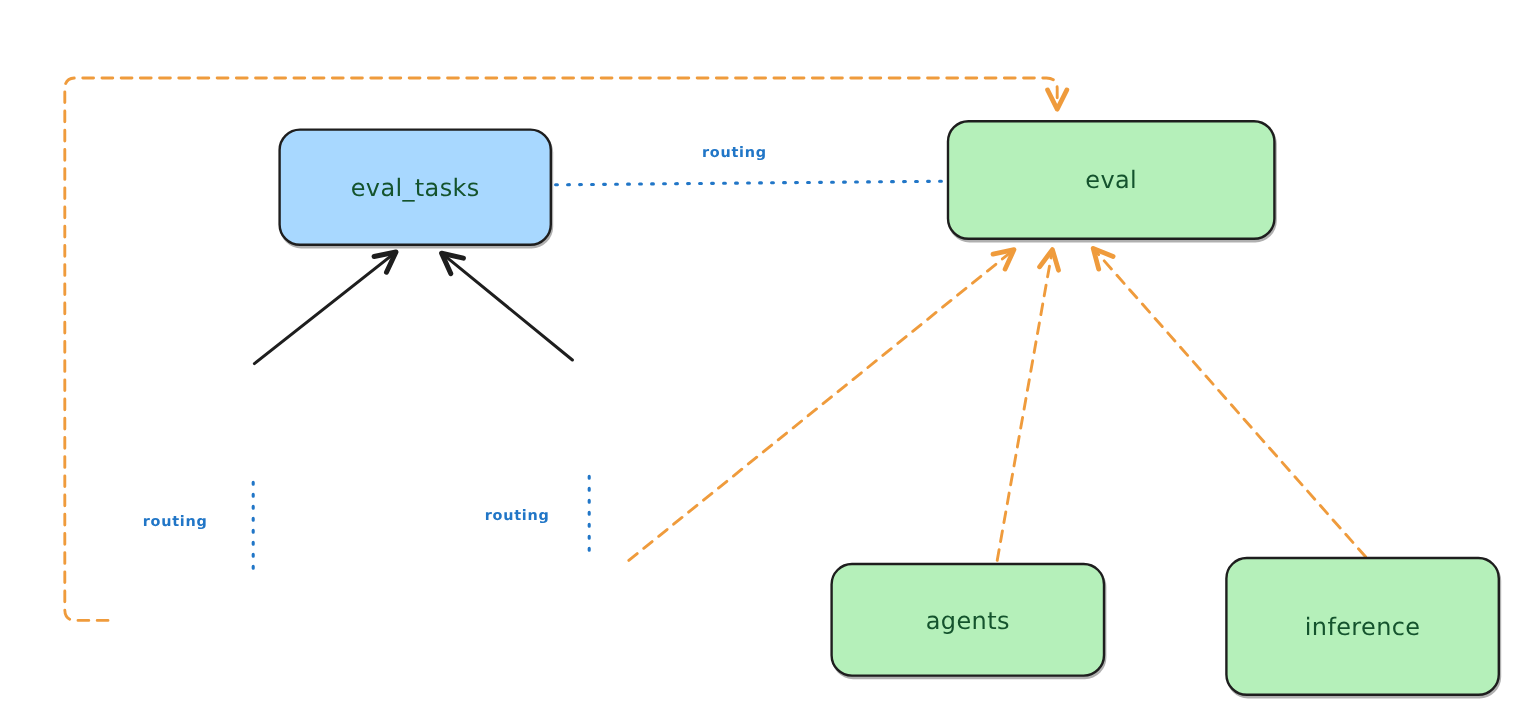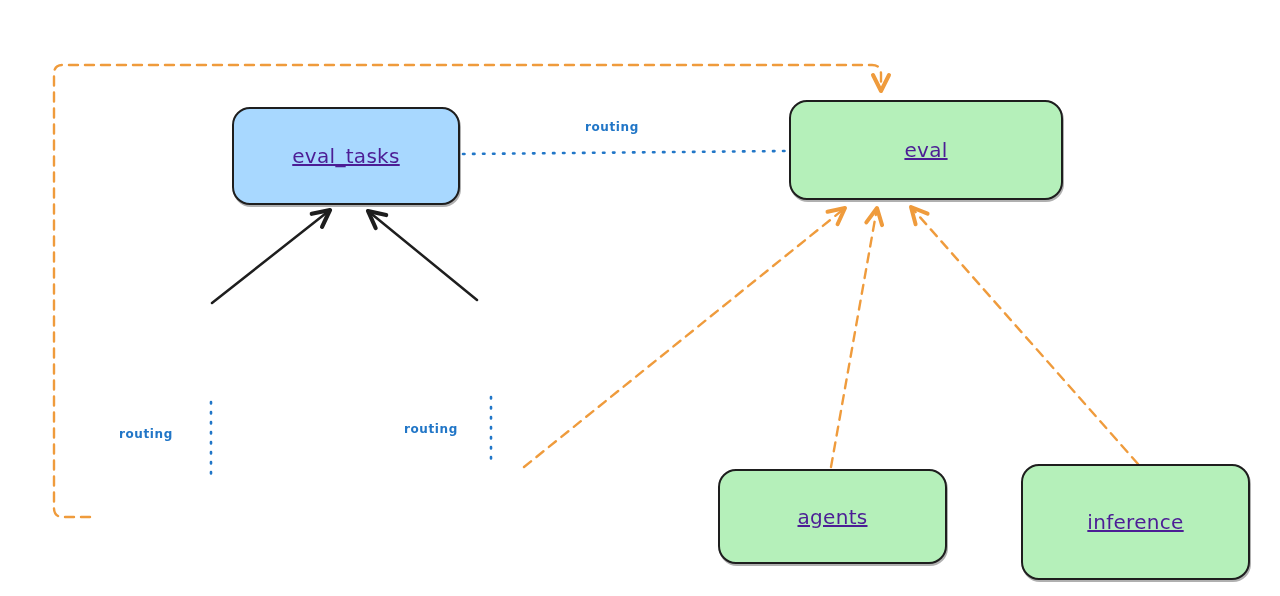--- a/index.html
+++ b/index.html
@@ -17,25 +17,24 @@
     width: 1280px; height: 596px;
   }
   .node {
     position: absolute;
     display: flex;
     align-items: center;
     justify-content: center;
     border: 2.5px solid #1e1e1e;
     border-radius: 18px;
     font-size: 20px;
-    color: #4c1d95;
+    color: #14532d;
     letter-spacing: 0.3px;
     box-shadow: 1px 2px 0 rgba(30,30,30,0.35);
     box-sizing: border-box;
-    text-decoration: underline;
   }
   .node.blue  { background: #a8d8ff; }
   .node.green { background: #b5f0ba; }
   .edge-label {
     position: absolute;
     color: #2176c7;
     font-weight: bold;
     font-size: 12px;
     letter-spacing: 0.6px;
   }
@@ -73,21 +72,21 @@
   </div>
 
   <div class="node green" style="left:789px; top:100px; width:274px; height:100px;">
     <span>eval</span>
   </div>
 
 
 
 
 
-  <div class="node green" style="left:718px; top:469px; width:229px; height:95px;">
+  <div class="node green" style="left:692px; top:469px; width:229px; height:95px;">
     <span>agents</span>
   </div>
 
   <div class="node green" style="left:1021px; top:464px; width:229px; height:116px;">
     <span>inference</span>
   </div>
 
   <div class="edge-label" style="left:585px; top:120px;">routing</div>
 
   <div class="edge-label" style="left:119px; top:427px;">routing</div>

